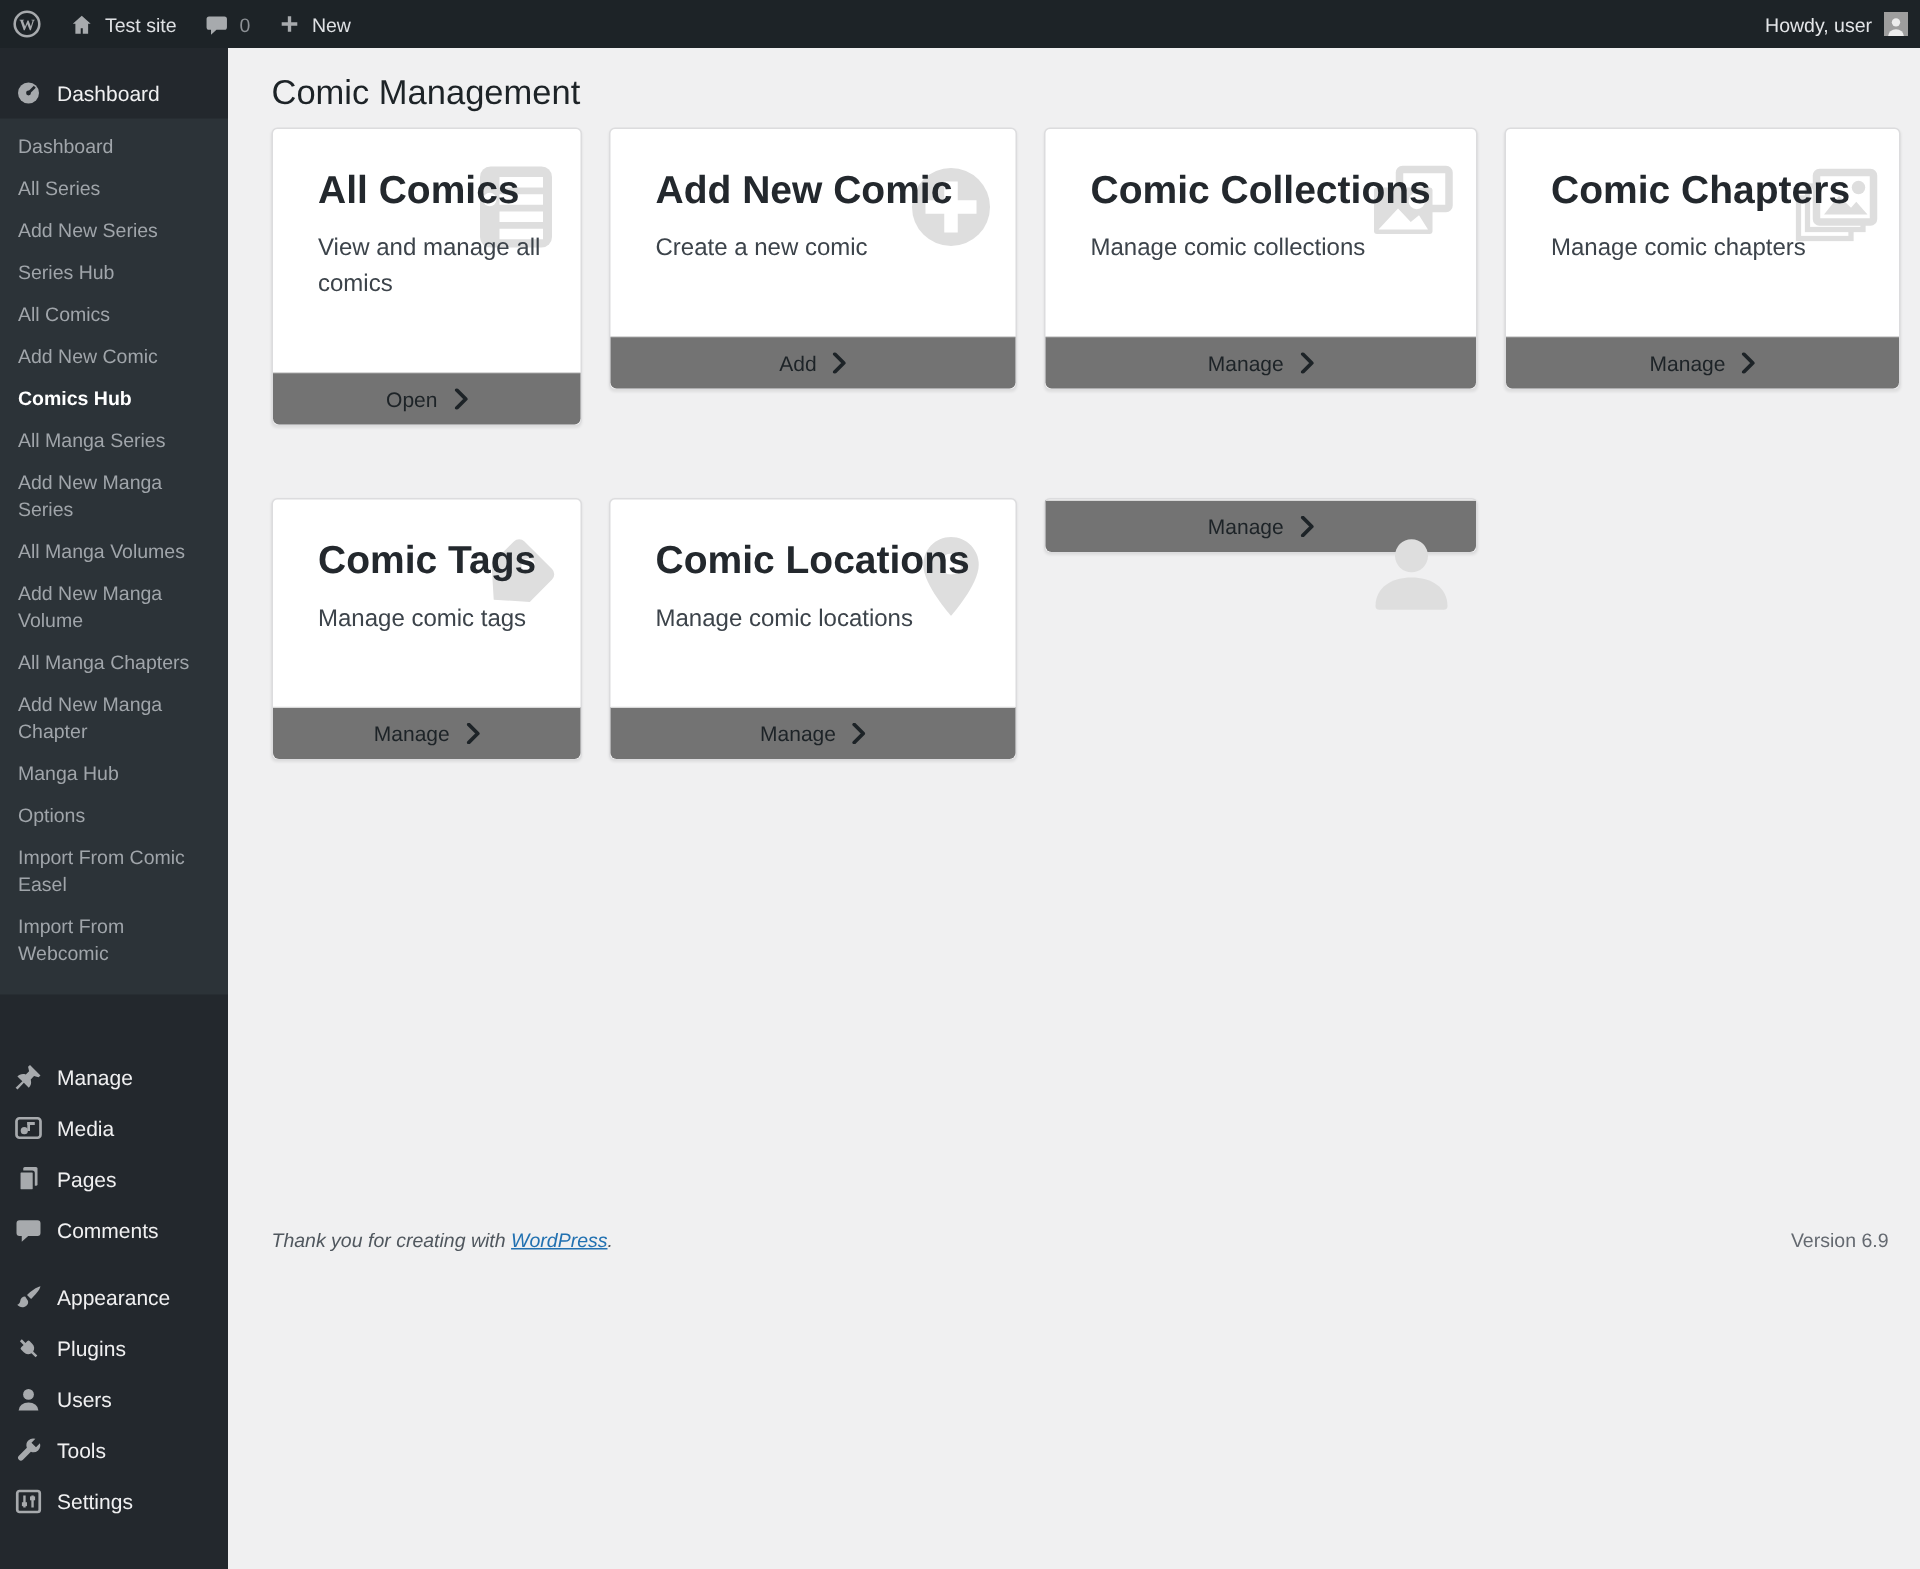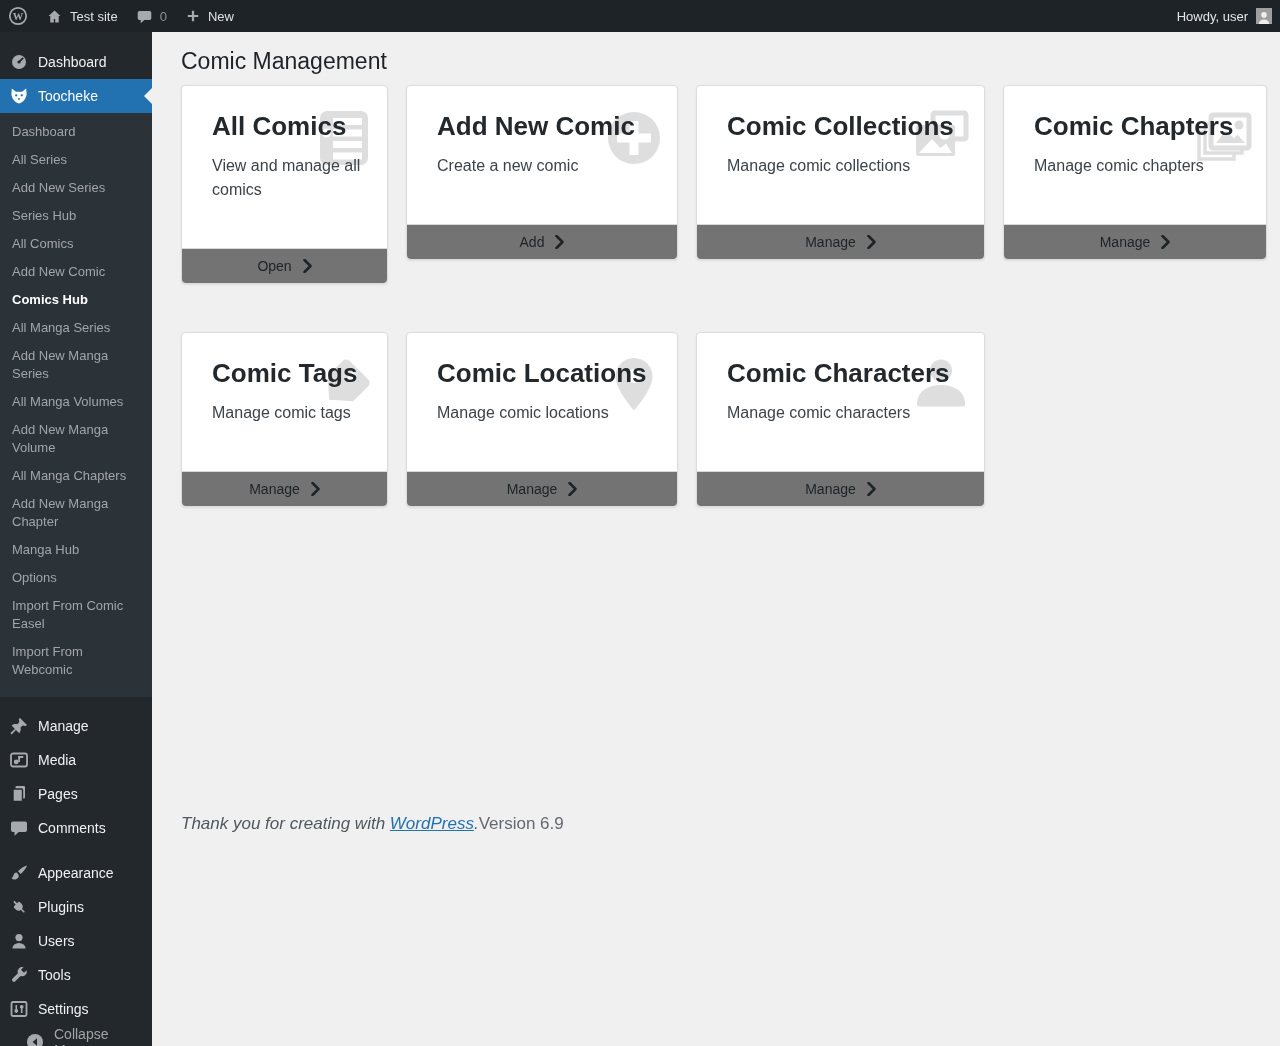--- a/index.html
+++ b/index.html
@@ -28,20 +28,21 @@
     width:16px; height:16px; background:#9e9e9e; overflow:hidden;
     display:flex; align-items:flex-end; justify-content:center;
   }
 
   
   #sidebar {
     position:absolute; top:32px; left:0; width:152px; height:1014px;
     background:#23282d; color:#f0f0f1;
     display:flex; flex-direction:column;
     font-size:14px;
+    gap:26px;
   }
   #menu-top { padding-top:13px; }
   .menu-item {
     display:flex; align-items:center; gap:9px;
     height:34px; padding:0 8px 0 9px; cursor:pointer; color:#f0f0f1;
   }
   .menu-item .icon { width:20px; height:20px; flex:0 0 20px; }
   .menu-item.active { background:#2271b1; color:#fff; position:relative; }
   .menu-item.active .arrow {
     position:absolute; right:0; top:50%; transform:translateY(-50%);
@@ -89,22 +90,22 @@
   .card-footer {
     background:#737373; border-top:1px solid #d8d8d8;
     border-radius:0 0 4px 4px;
     height:35px; display:flex; align-items:center; justify-content:center; gap:11px;
     cursor:pointer; font-size:14px; color:#1d2327;
   }
 
   
   #content-footer {
     margin-top:auto; padding-bottom:19px;
-    display:flex; justify-content:flex-start; align-items:baseline;
-    font-size:17px;
+    display:flex; justify-content:space-between; align-items:baseline;
+    font-size:13px;
   }
   #thanks { font-style:italic; color:#50575e; }
   #wordpress-link { color:#2271b1; text-decoration:underline; cursor:pointer; }
   #version { color:#646970; }
 </style>
 </head>
 <body>
 
 <div id="admin-bar">
   <div class="ab-item">
@@ -156,32 +157,20 @@
   <div id="menu-top">
     <div class="menu-item">
       <span class="icon">
         <svg width="20" height="20" viewBox="0 0 20 20">
           <circle cx="10" cy="10" r="7" fill="#a7aaad"></circle>
           <circle cx="10" cy="10" r="1.6" fill="#23282d"></circle>
           <line x1="10" y1="10" x2="14.2" y2="5.8" stroke="#23282d" stroke-width="1.8"></line>
         </svg>
       </span>
       <span>Dashboard</span>
-    </div>
-    <div class="menu-item active">
-      <span class="icon">
-        <svg width="20" height="20" viewBox="0 0 20 20">
-          <path fill="#fff" d="M2.8 2.5 L7 5.8 H13 L17.2 2.5 L17.6 8 C17.6 12 14 16.6 10 17.6 C6 16.6 2.4 12 2.4 8 Z"></path>
-          <circle cx="7.2" cy="9.3" r="1.15" fill="#2271b1"></circle>
-          <circle cx="12.8" cy="9.3" r="1.15" fill="#2271b1"></circle>
-          <path d="M8.7 12.3 h2.6 L10 14.4 Z" fill="#2271b1"></path>
-        </svg>
-      </span>
-      <span>Toocheke</span>
-      <span class="arrow"></span>
     </div>
     <ul id="submenu">
         <li>Dashboard</li>
         <li>All Series</li>
         <li>Add New Series</li>
         <li>Series Hub</li>
         <li>All Comics</li>
         <li>Add New Comic</li>
         <li class="current">Comics Hub</li>
         <li>All Manga Series</li>
@@ -428,24 +417,20 @@
           </span>
         </div>
       </div>
       <div class="card">
         <span class="card-icon icon">
           <svg width="60" height="60" viewBox="0 0 60 60">
             <circle cx="30" cy="15.5" r="11" fill="#dedede"></circle>
             <path d="M6 49 c0-12.5 11-19 24-19 s24 6.5 24 19 a2.5 2.5 0 0 1-2.5 2.5 H8.5 A2.5 2.5 0 0 1 6 49 Z" fill="#dedede"></path>
           </svg>
         </span>
-        <div class="card-body">
-          <h2 class="card-title">Comic Characters</h2>
-          <p class="card-subtitle">Manage comic characters</p>
-        </div>
         <div class="card-footer">
           <span>Manage</span>
           <span class="icon">
             <svg width="9" height="14" viewBox="0 0 9 14">
               <path d="M1.5 1 L7.5 7 L1.5 13" fill="none" stroke="#1d2327" stroke-width="2.5" stroke-linecap="round" stroke-linejoin="round"></path>
             </svg>
           </span>
         </div>
       </div>
     </div>

